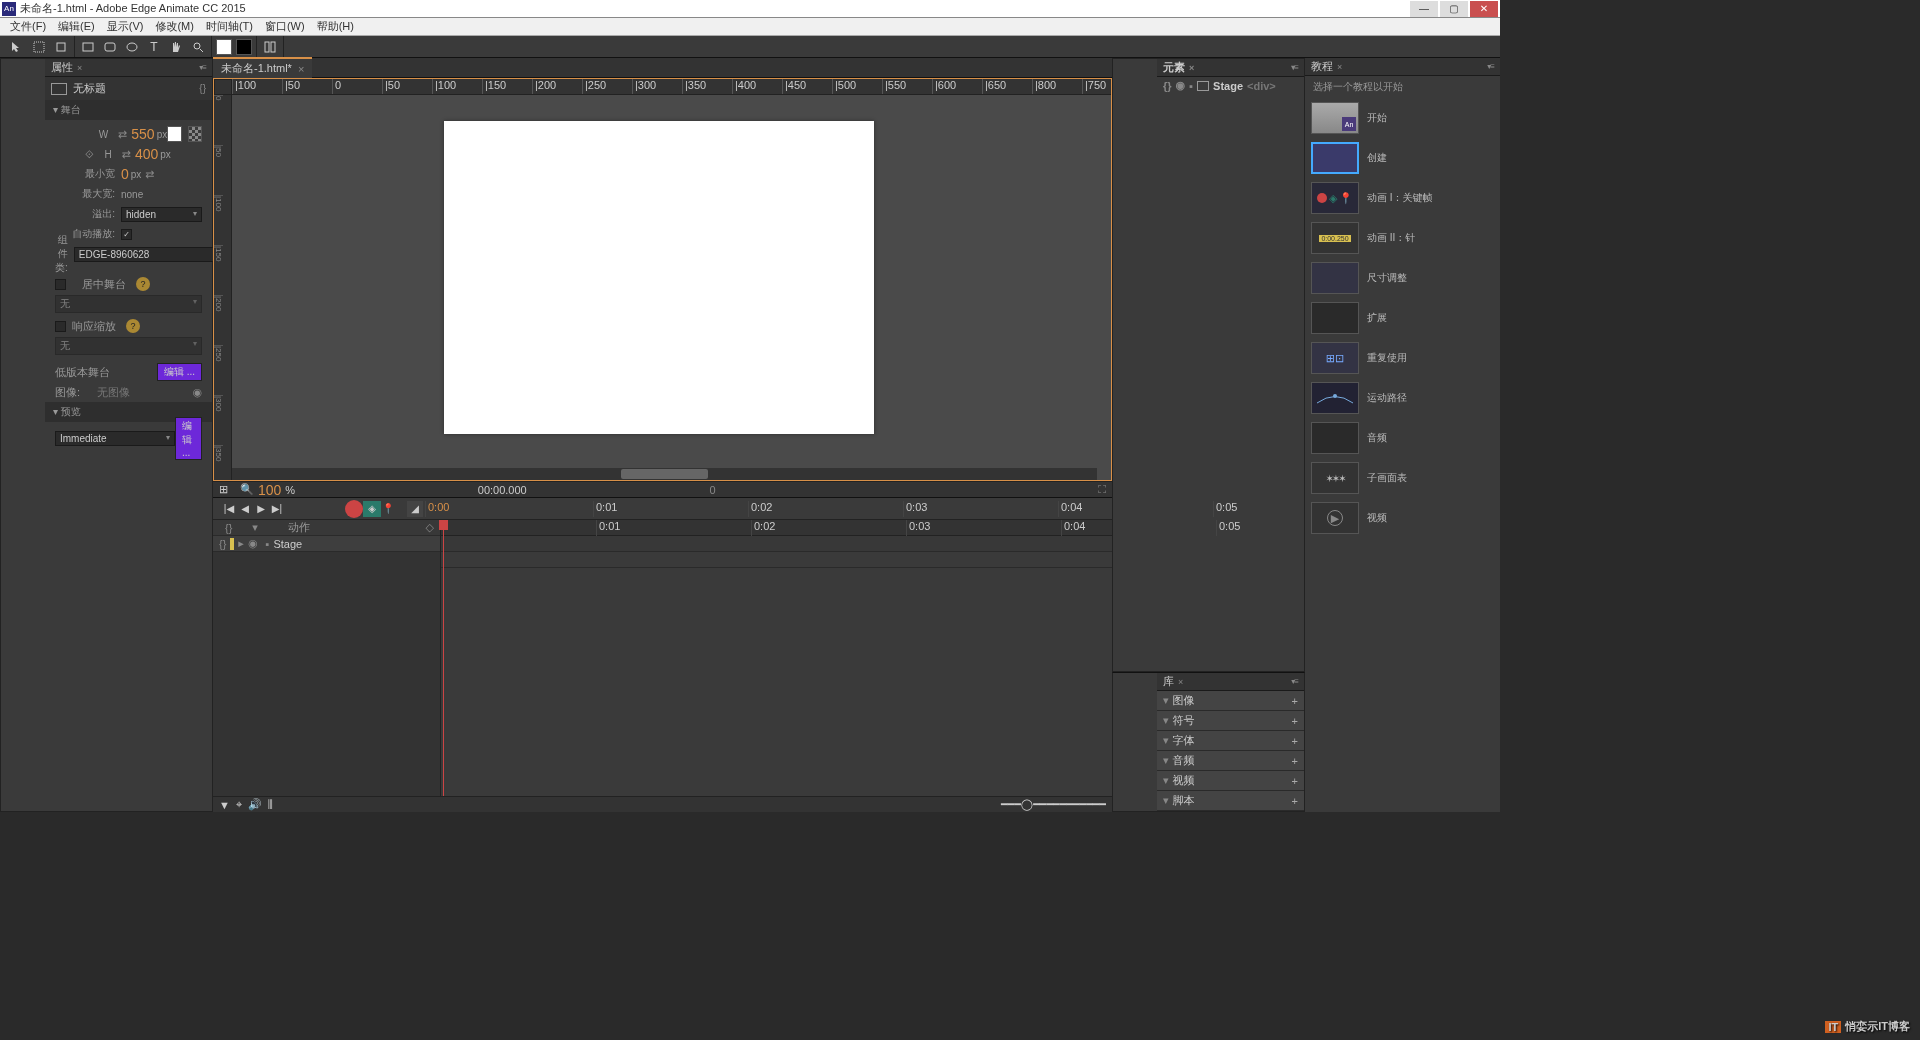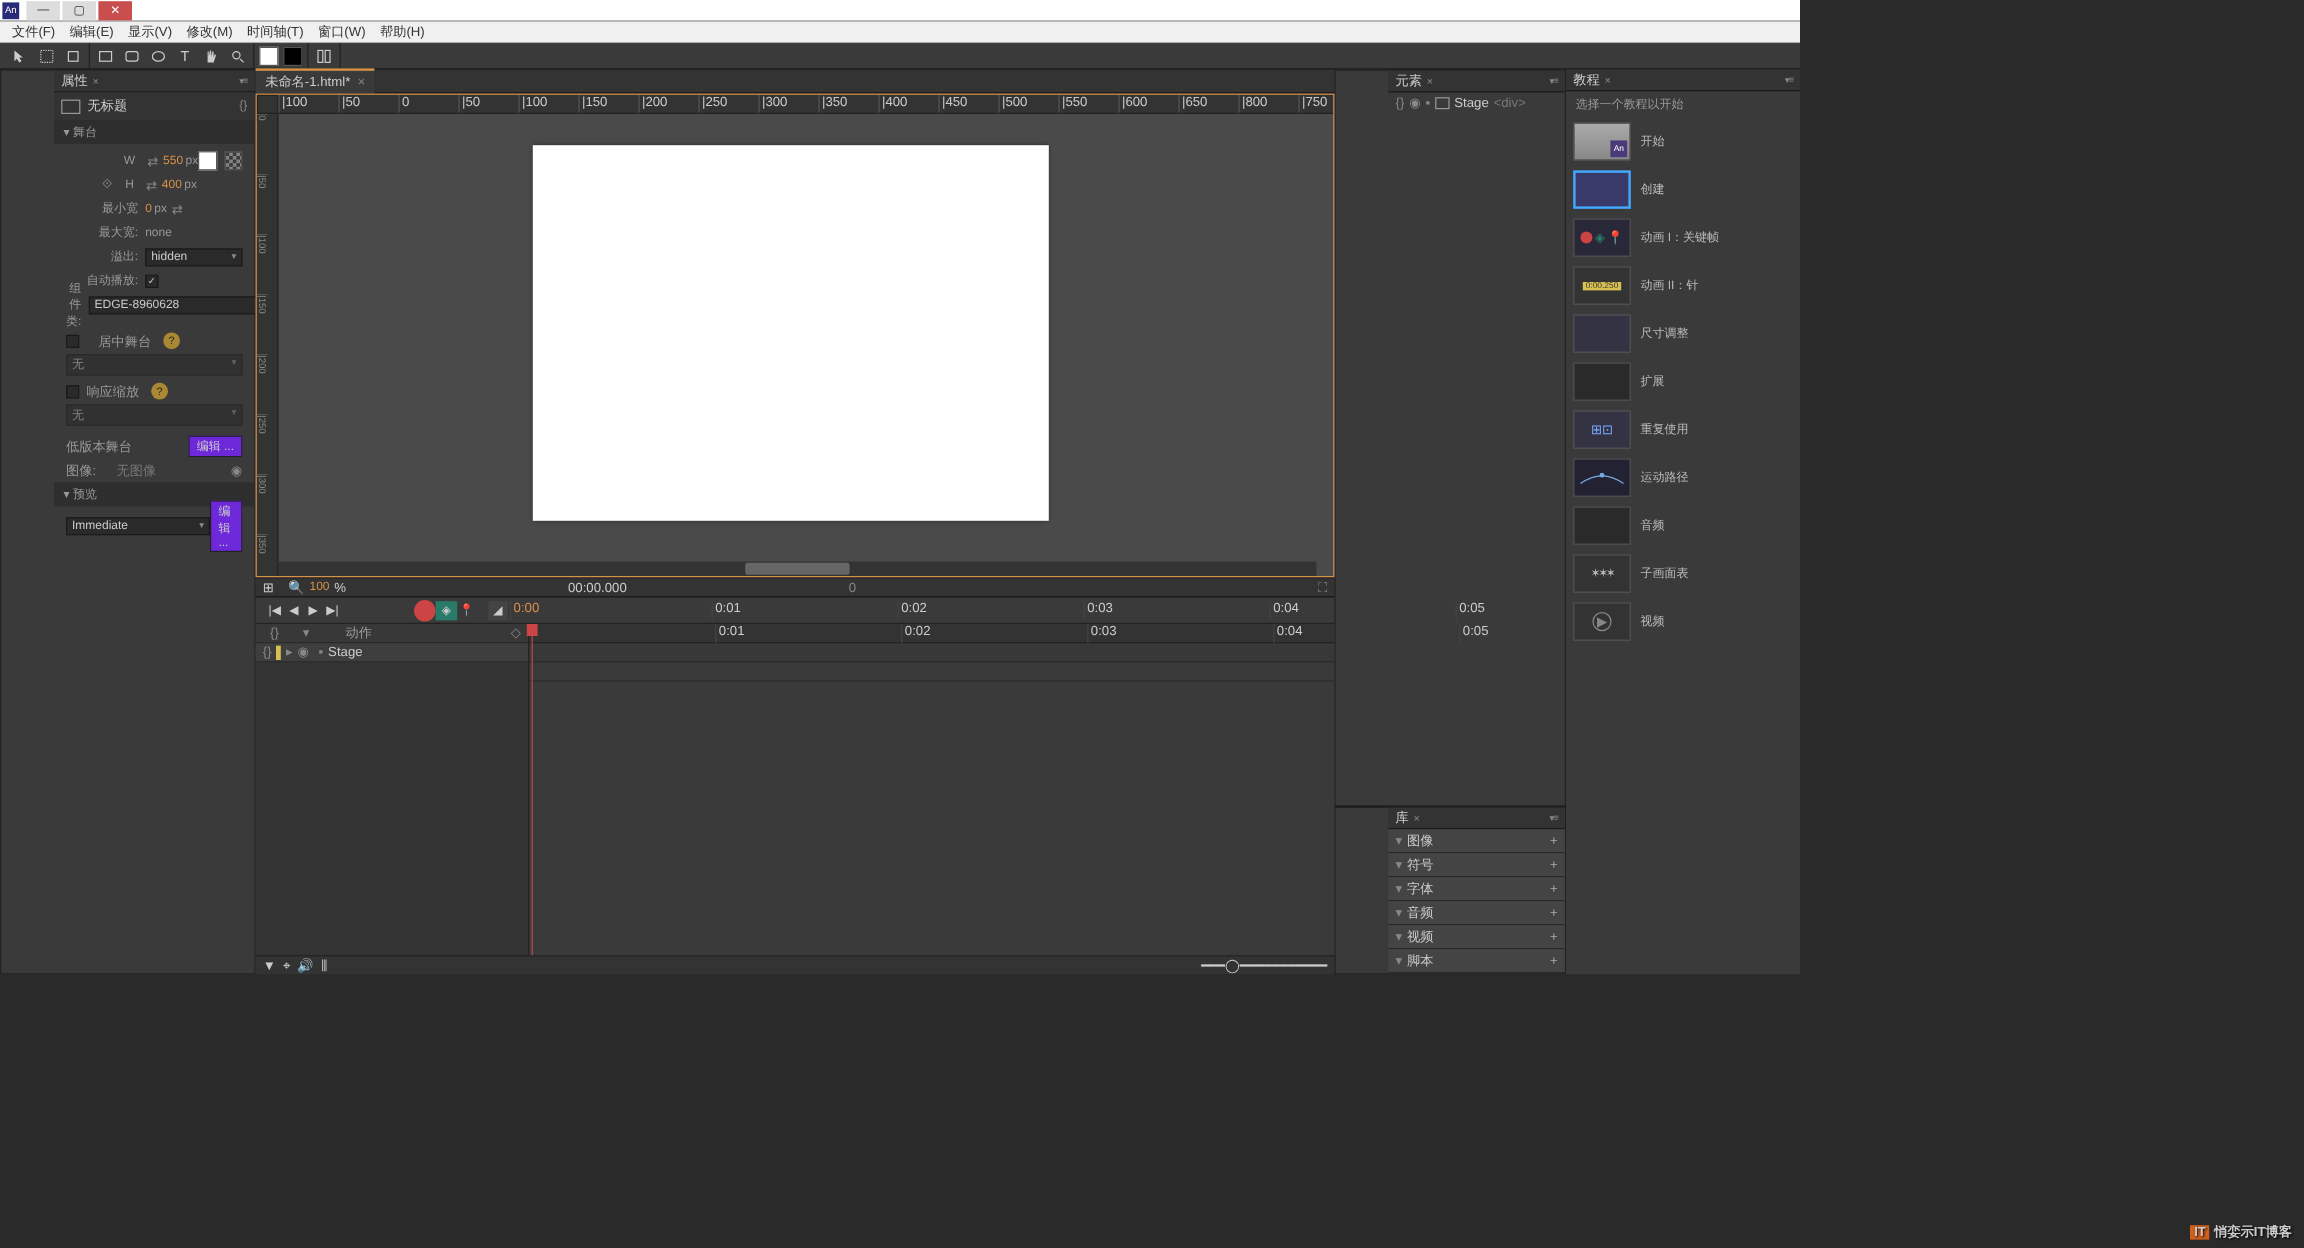--- a/index.html
+++ b/index.html
@@ -21,21 +21,21 @@
 .panel-tab { background: #333; border-bottom: 1px solid #1a1a1a; height: 18px; display: flex; align-items: center; padding: 0 6px; font-size: 10px; }
 .panel-tab .close-x { margin-left: 4px; cursor: pointer; color: #888; font-size: 9px; }
 .panel-tab .menu-drop { margin-left: auto; color: #888; font-size: 8px; cursor: pointer; letter-spacing: -1px; }
 .left-col { width: 213px; display: flex; flex-direction: column; }
 .props-header { background: #333; display: flex; align-items: center; padding: 4px 6px; }
 .props-header .stage-icon { width: 16px; height: 12px; border: 1px solid #999; margin-right: 6px; }
 .section-head { background: #2e2e2e; padding: 3px 8px; cursor: pointer; color: #999; font-size: 10px; }
 .section-head::before { content: "▾ "; color: #999; }
 .prop-row { display: flex; align-items: center; padding: 2px 10px; height: 20px; }
 .prop-label { width: 60px; text-align: right; color: #999; font-size: 10px; margin-right: 6px; }
-.prop-value { color: #d89048; font-size: 10px; }
+.prop-value { color: #d89048; font-size: 14px; }
 .prop-unit { color: #999; font-size: 10px; margin-left: 2px; }
 .prop-input { background: #2a2a2a; border: 1px solid #1a1a1a; color: #ccc; padding: 1px 4px; font-size: 10px; flex: 1; }
 .prop-select { background: #2a2a2a; border: 1px solid #1a1a1a; color: #ccc; padding: 1px 4px; font-size: 10px; flex: 1; position: relative; }
 .prop-select::after { content: "▾"; position: absolute; right: 4px; color: #888; font-size: 8px; }
 .checkbox { width: 11px; height: 11px; border: 1px solid #1a1a1a; background: #2a2a2a; display: inline-flex; align-items: center; justify-content: center; font-size: 8px; cursor: pointer; }
 .small-btn { background: #6d28d9; border: 1px solid #222; padding: 1px 6px; font-size: 10px; cursor: pointer; }
 .center-col { flex: 1; display: flex; flex-direction: column; }
 .doc-tabs { background: #333; height: 20px; display: flex; align-items: center; border-bottom: 1px solid #111; }
 .doc-tab { background: #3a3a3a; border-top: 2px solid #d89048; padding: 2px 8px; font-size: 10px; display: flex; align-items: center; }
 .canvas-area { flex: 1; background: #4a4a4a; position: relative; overflow: hidden; border: 1px solid #d89048; }
@@ -55,39 +55,40 @@
 .tl-body { flex: 1; display: flex; }
 .tl-left { width: 228px; background: #333; border-right: 1px solid #222; }
 .tl-row { height: 16px; display: flex; align-items: center; padding: 0 6px; border-bottom: 1px solid #2a2a2a; font-size: 10px; }
 .tl-right { flex: 1; position: relative; background: #3a3a3a; }
 .tl-ruler { height: 16px; background: #333; border-bottom: 1px solid #222; display: flex; font-size: 9px; color: #888; position: relative; }
 .tl-tick { position: absolute; border-left: 1px solid #444; height: 16px; padding-left: 2px; }
 .playhead { position: absolute; top: 0; bottom: 0; width: 1px; background: #c44; left: 2px; }
 .playhead::before { content: ""; position: absolute; top: 0; left: -4px; width: 9px; height: 10px; background: #c44; }
 .tl-footer { height: 16px; background: #333; border-top: 1px solid #222; display: flex; align-items: center; padding: 0 6px; gap: 6px; color: #888; font-size: 10px; }
 .right-col { width: 193px; display: flex; flex-direction: column; }
-.elem-panel { flex: 1; background: #3a3a3a; }
+.elem-panel { flex: 1; background: #3a3a3a; font-weight: bold; }
 .elem-row { display: flex; align-items: center; padding: 2px 6px; font-size: 10px; gap: 4px; }
 .lib-panel { border-top: 1px solid #111; }
 .lib-section { display: flex; align-items: center; background: #444; border-bottom: 1px solid #2a2a2a; padding: 2px 6px; font-size: 10px; cursor: pointer; }
 .lib-section .plus { margin-left: auto; color: #aaa; }
 .tutorial-col { width: 195px; display: flex; flex-direction: column; background: #3a3a3a; }
 .tut-hint { padding: 4px 8px; font-size: 10px; color: #999; }
 .tut-item { display: flex; align-items: center; padding: 4px 6px; gap: 8px; cursor: pointer; }
 .tut-thumb { width: 48px; height: 32px; background: #282838; border: 1px solid #555; display: flex; align-items: center; justify-content: center; font-size: 8px; color: #888; flex-shrink: 0; position: relative; }
 .tut-label { font-size: 10px; color: #bbb; }
 .watermark { position: fixed; bottom: 6px; right: 10px; font-size: 14px; color: #fff; font-weight: bold; text-shadow: 1px 1px 2px #000; display: flex; align-items: center; gap: 4px; }
 .watermark .wm-icon { background: #d06020; padding: 0 3px; }
 svg { display: block; }
 </style>
 </head>
 <body>
 
 <div class="titlebar">
   <div class="app-icon">An</div>
+  <span class="title">未命名-1.html - Adobe Edge Animate CC 2015</span>
   <div class="win-btns">
     <div>—</div>
     <div>▢</div>
     <div class="close">✕</div>
   </div>
 </div>
 
 <div class="menubar">
   <span>文件(F)</span>
   <span>编辑(E)</span>

